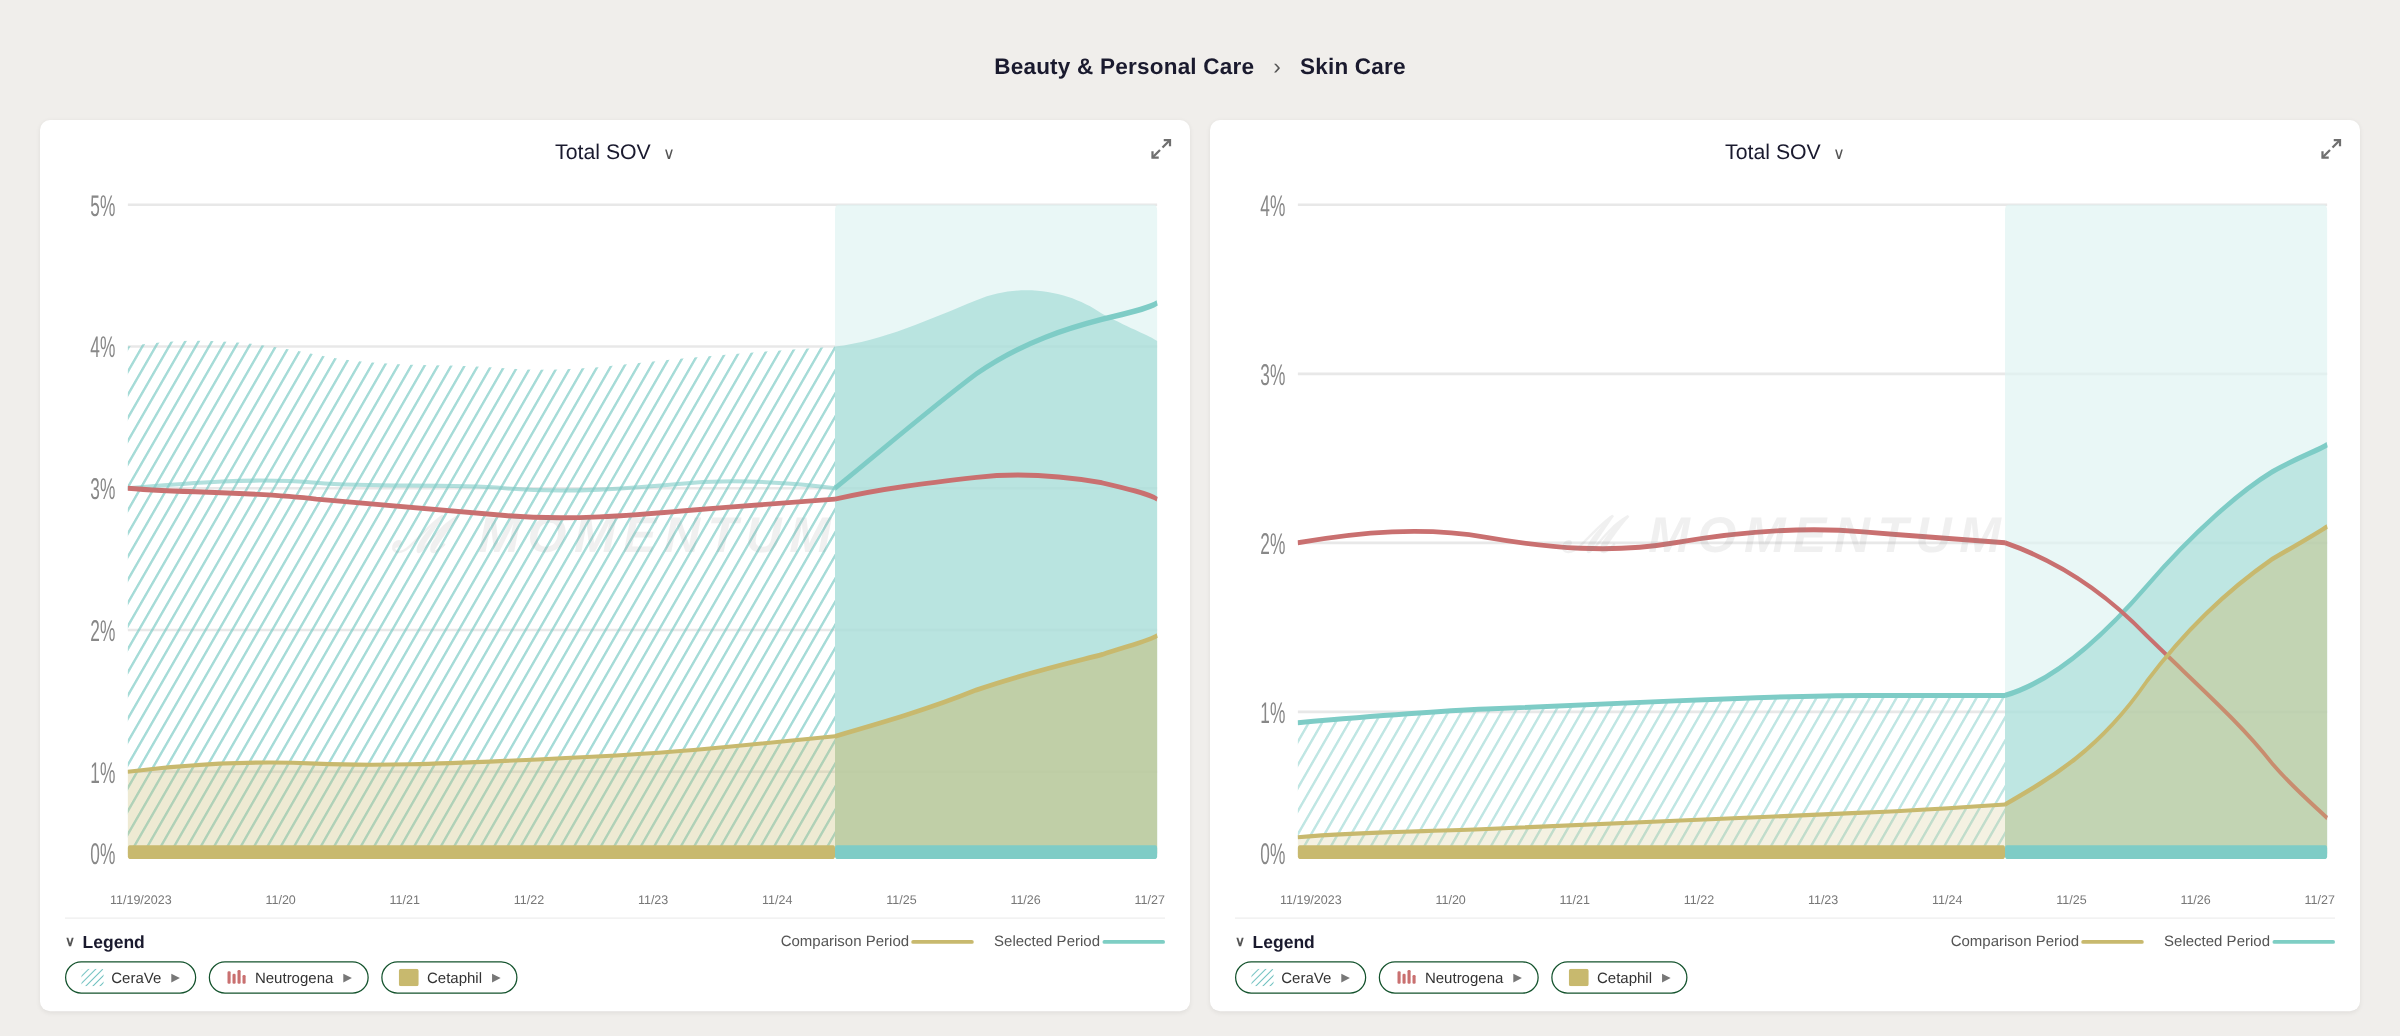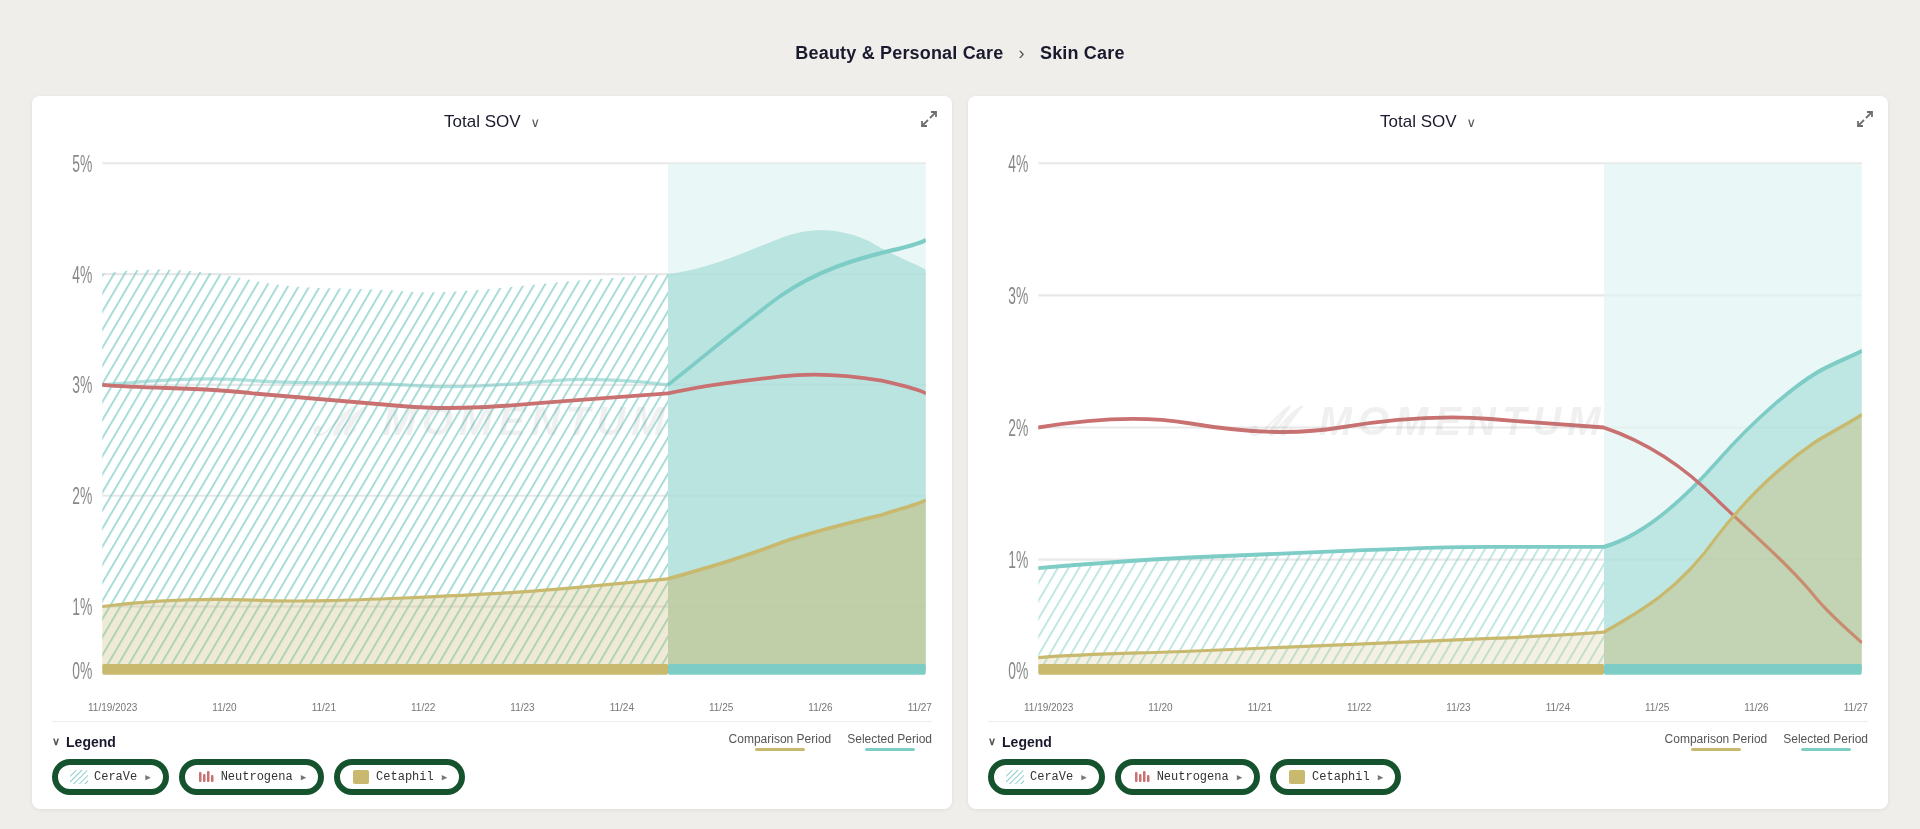--- a/index.html
+++ b/index.html
@@ -107,48 +107,47 @@
     }
     .legend-period-labels {
       display: flex;
       align-items: center;
       gap: 16px;
       font-size: 12px;
       color: #555;
     }
     .period-label {
       display: flex;
-      flex-direction: column;
+      flex-direction: row;
       align-items: center;
       gap: 2px;
     }
     .period-line {
       height: 3px;
       width: 50px;
       border-radius: 2px;
     }
     .period-line.comparison { background: #c8b96e; }
     .period-line.selected { background: #7ecec4; }
     .legend-brands {
       display: flex;
       gap: 10px;
       flex-wrap: wrap;
     }
     .brand-pill {
       display: flex;
       align-items: center;
       gap: 6px;
-      border: 6px solid #14532d;
+      border: 1px solid #14532d;
       border-radius: 20px;
       padding: 5px 12px;
       font-size: 12px;
       color: #333;
       cursor: pointer;
       background: #fff;
-      font-family: Liberation Mono, monospace;
     }
     .brand-icon {
       width: 18px;
       height: 14px;
       display: inline-flex;
       align-items: center;
       justify-content: center;
     }
     .brand-chevron {
       font-size: 9px;

